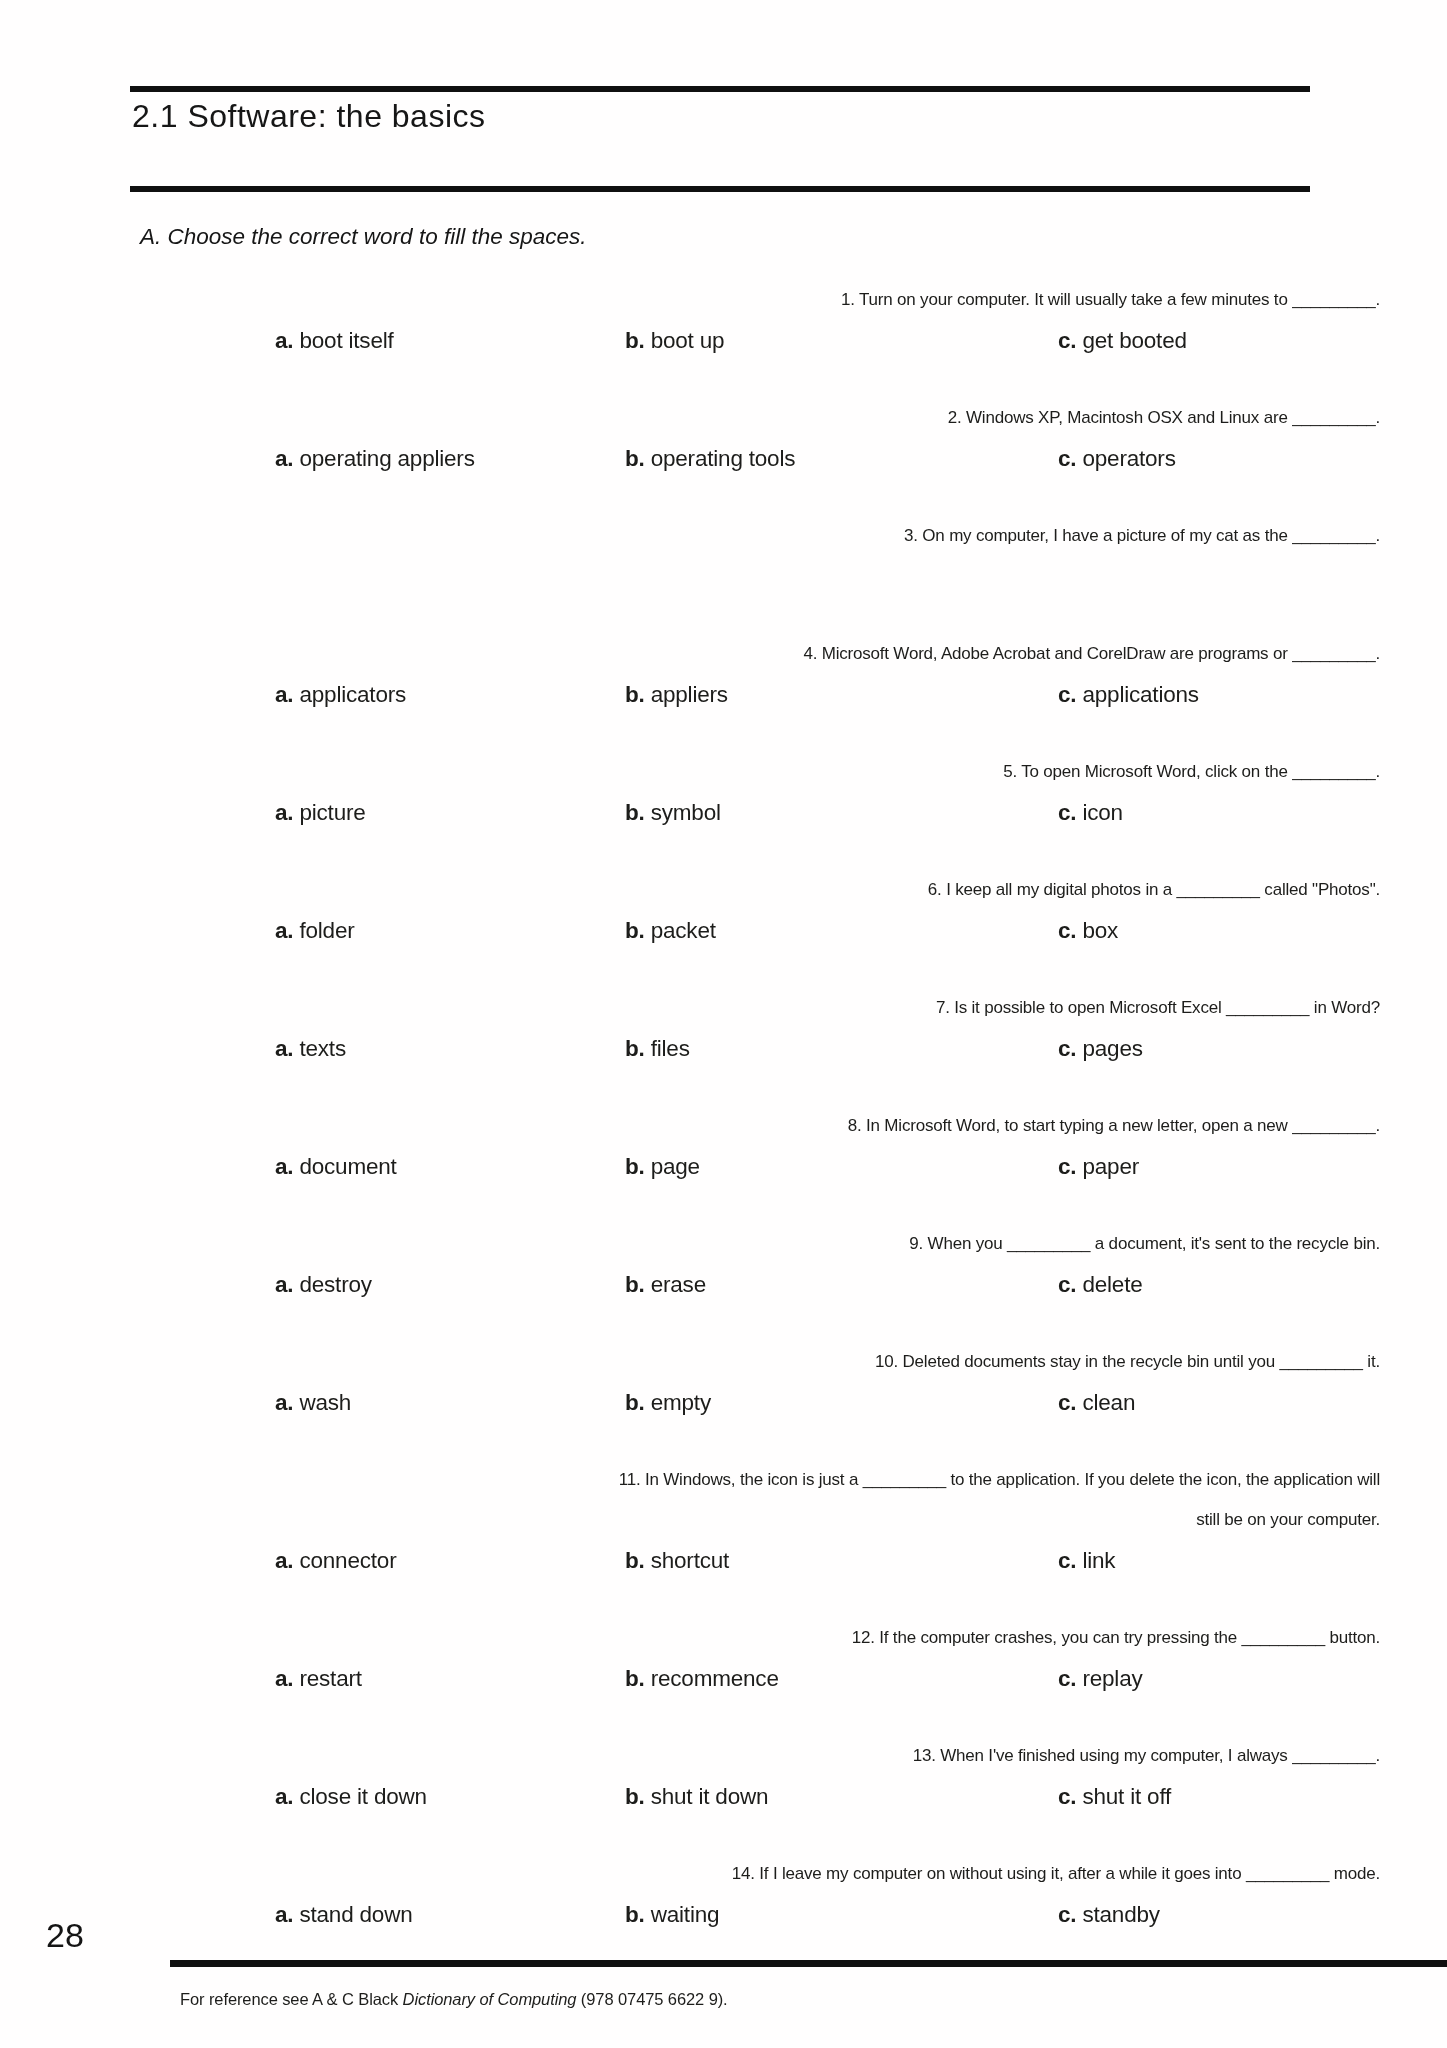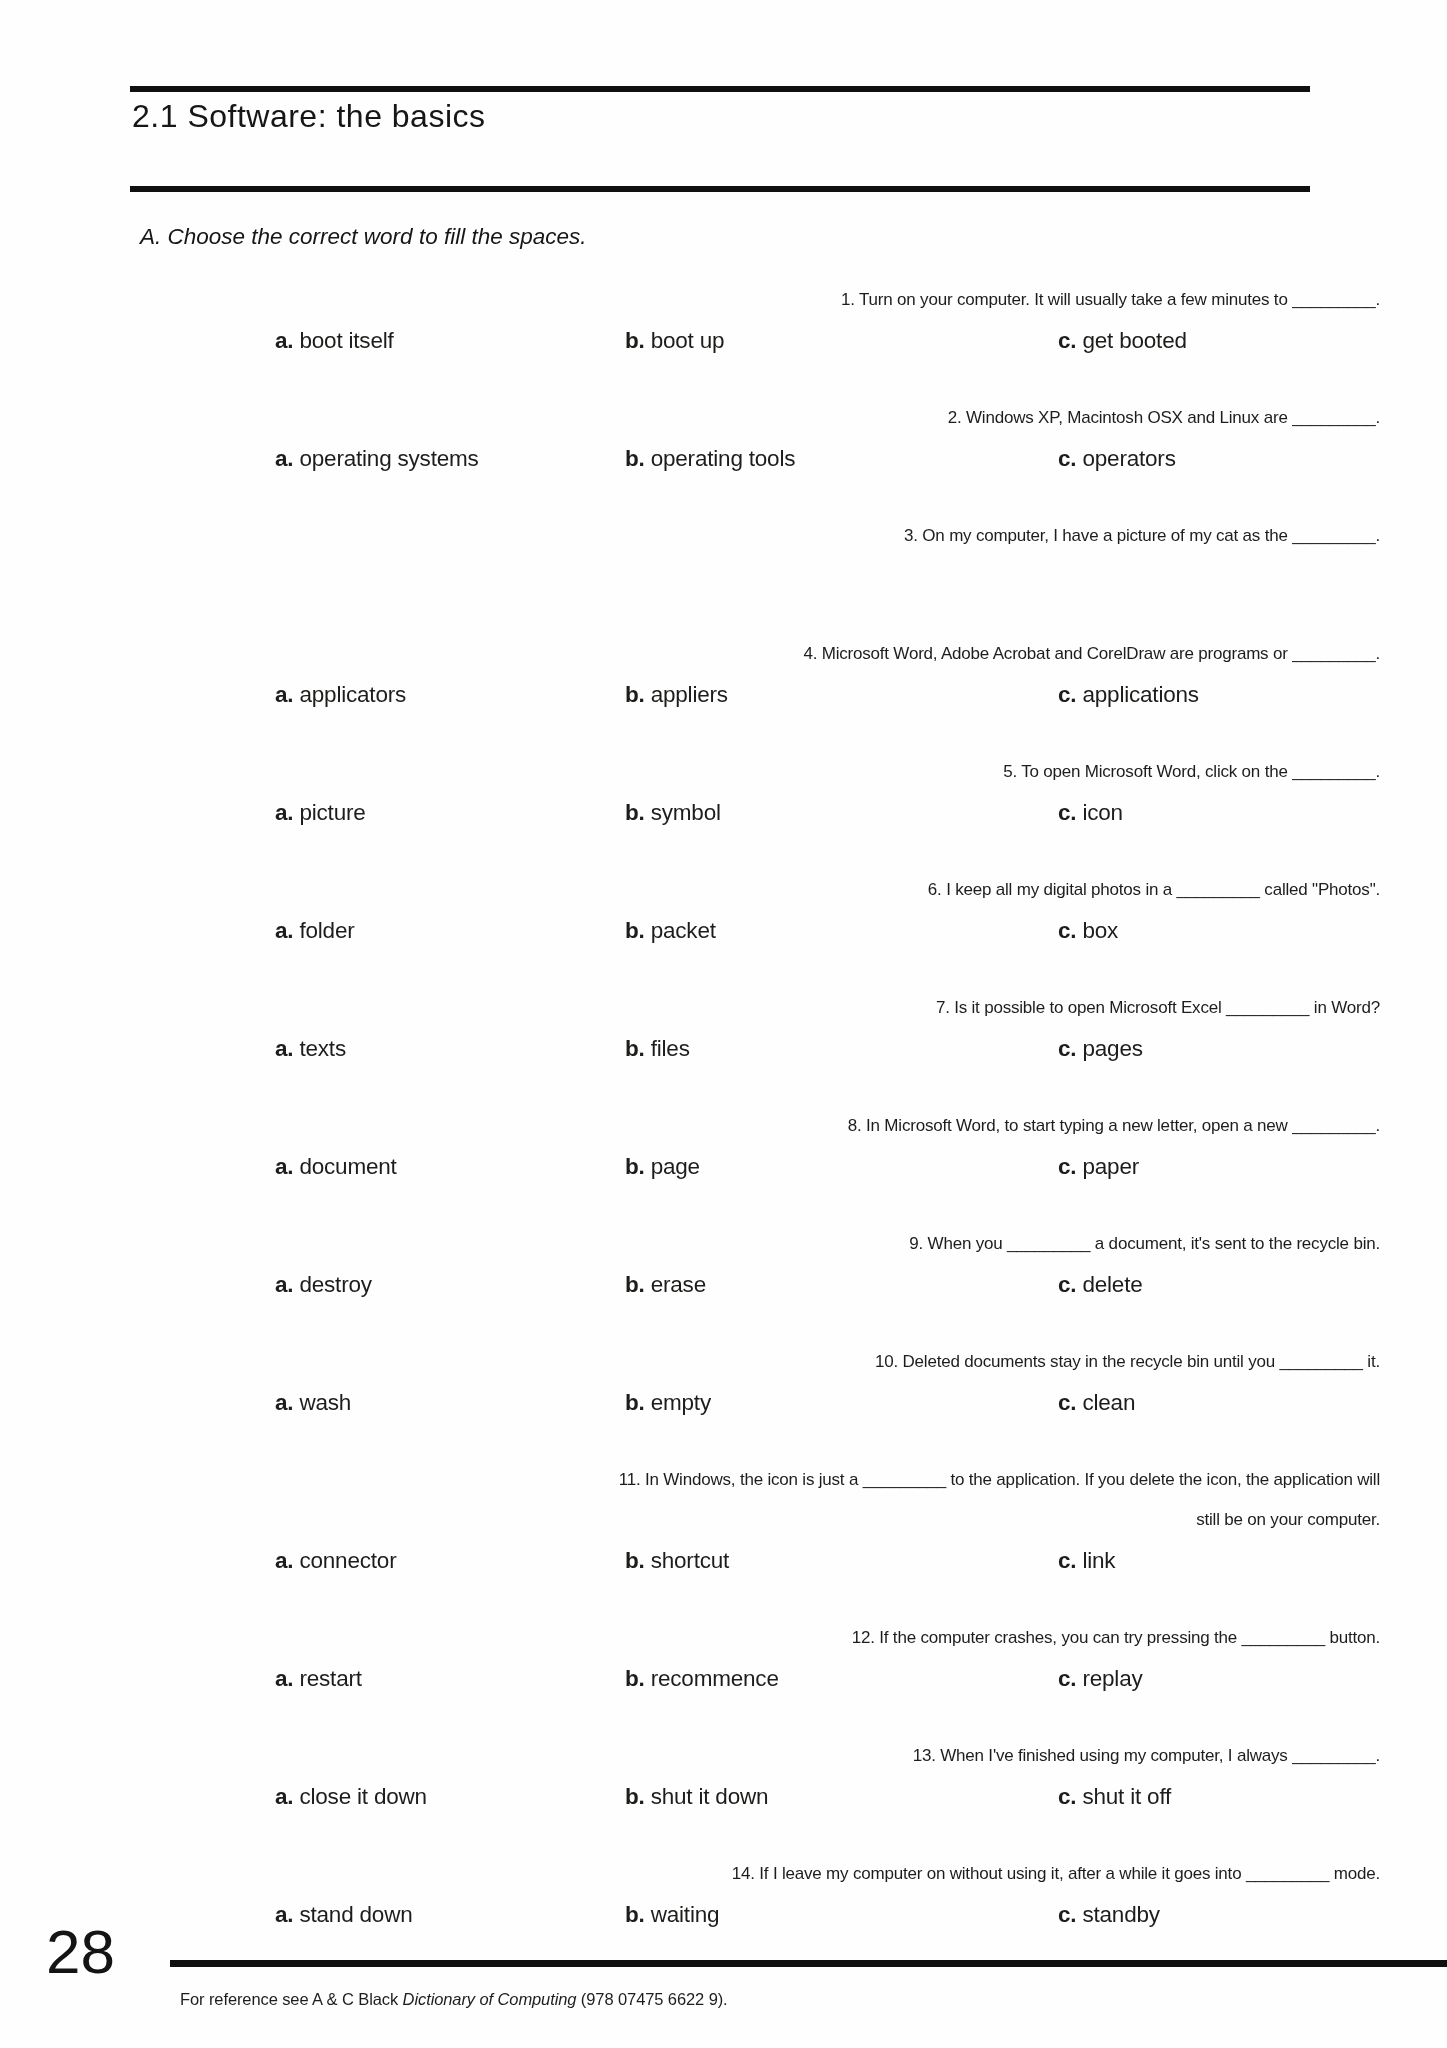--- a/index.html
+++ b/index.html
@@ -28,21 +28,21 @@
   .q-line2:empty{display:none;}
   .opts{
     position:relative;margin-top:11px;height:30px;
     font-size:22.5px;line-height:30px;letter-spacing:-0.2px;
   }
   .opt{position:absolute;white-space:nowrap;}
   .opt-a{left:90px;}
   .opt-b{left:440px;}
   .opt-c{left:873px;}
   .letter{font-weight:700;}
-  .pagenum{position:absolute;left:46px;top:1916px;font-size:62px;color:#141414;}
+  .pagenum{position:absolute;left:46px;top:1916px;font-size:34px;color:#141414;}
   .footer{
     position:absolute;left:172px;top:1982px;margin:8px;
     font-size:16.5px;letter-spacing:-0.1px;color:#1d1d1b;
   }
 </style>
 </head>
 <body>
 
 <div class="page">
   <div class="rule rule-top"></div>
@@ -60,21 +60,21 @@
       <span class="opt opt-b"><b class="letter">b.</b> <span class="opt-label">boot up</span></span>
       <span class="opt opt-c"><b class="letter">c.</b> <span class="opt-label">get booted</span></span>
     </div>
   </div>
 
   <div class="q">
     <div class="q-text">
       <span class="q-line1">2. Windows XP, Macintosh OSX and Linux are _________.</span>
     </div>
     <div class="opts">
-      <span class="opt opt-a"><b class="letter">a.</b> <span class="opt-label">operating systems</span></span>
+      <span class="opt opt-a"><b class="letter">a.</b> <span class="opt-label">operating appliers</span></span>
       <span class="opt opt-b"><b class="letter">b.</b> <span class="opt-label">operating tools</span></span>
       <span class="opt opt-c"><b class="letter">c.</b> <span class="opt-label">operators</span></span>
     </div>
   </div>
 
   <div class="q">
     <div class="q-text">
       <span class="q-line1">3. On my computer, I have a picture of my cat as the _________.</span>
     </div>
   </div>

